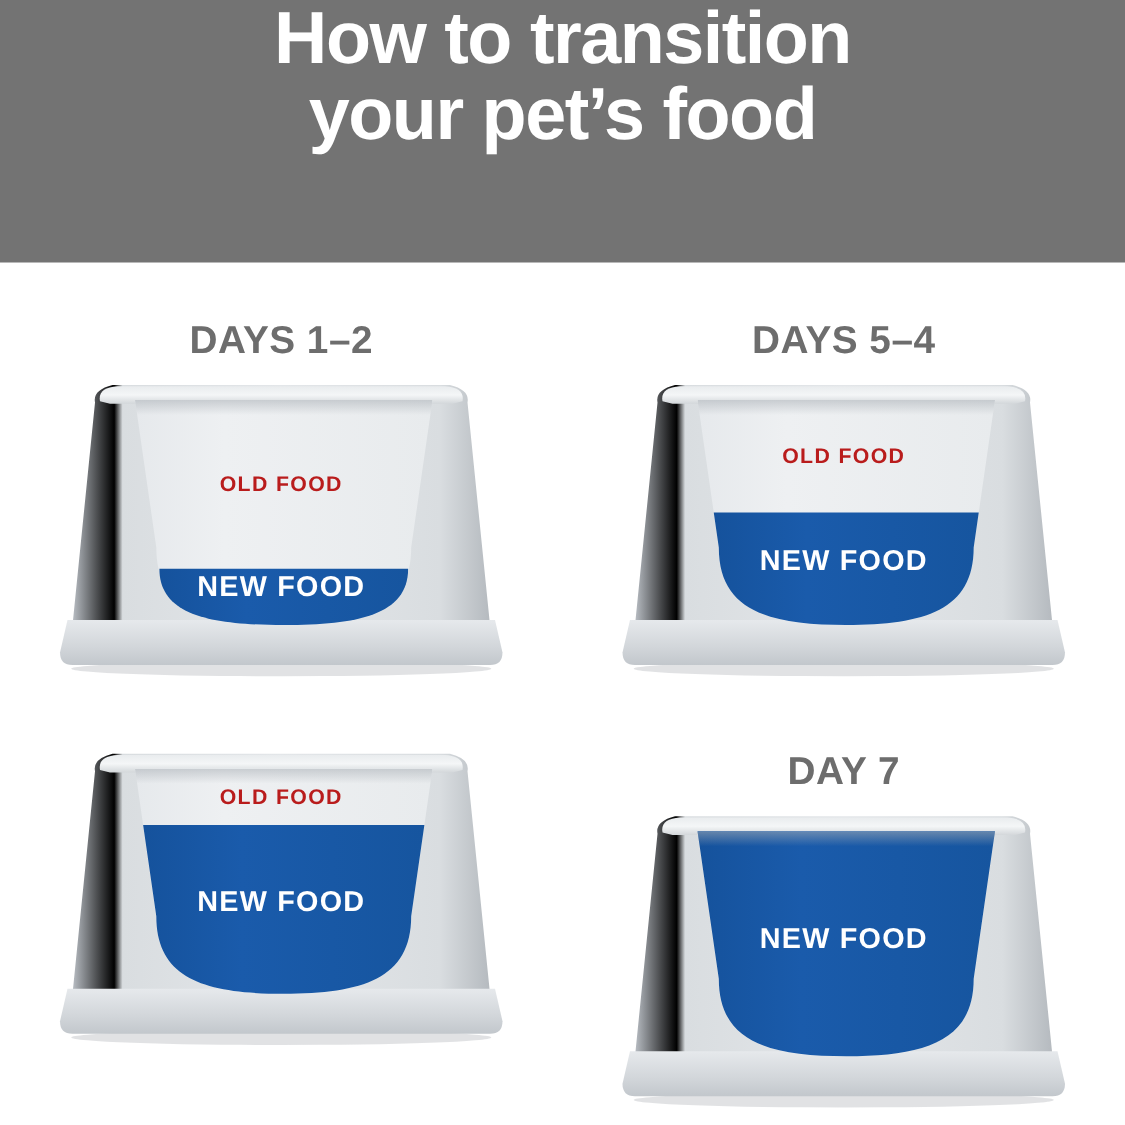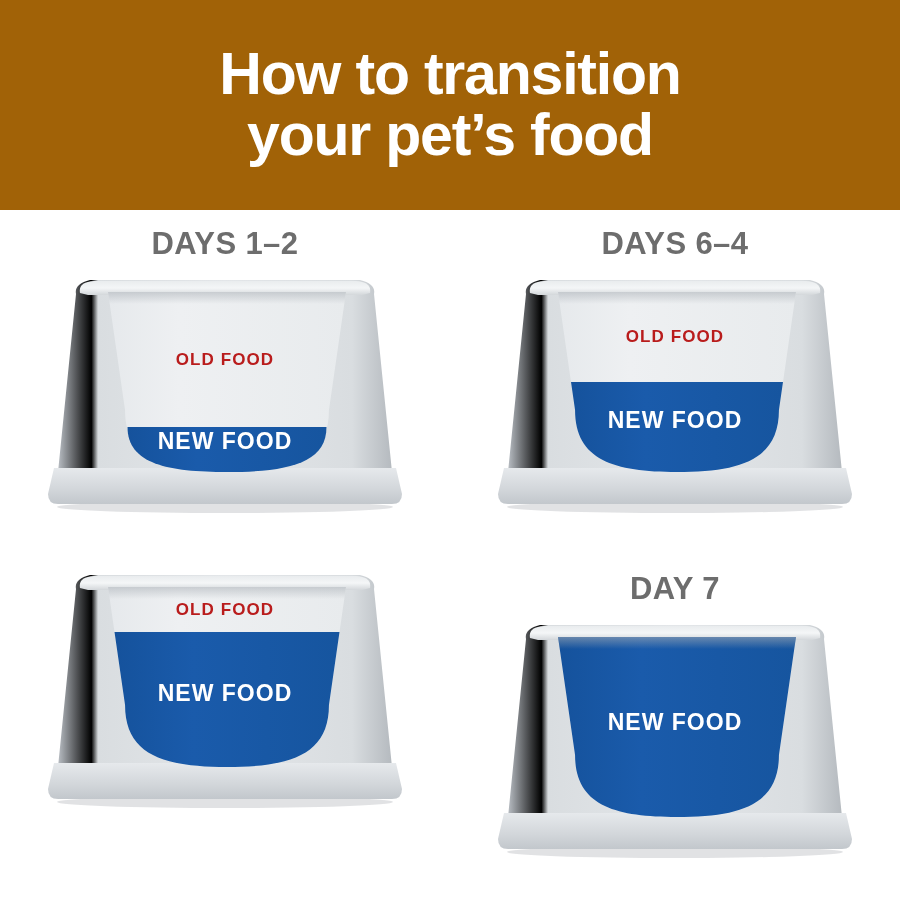--- a/index.html
+++ b/index.html
@@ -7,22 +7,22 @@
     width:900px;height:900px;
     background:#ffffff;
     font-family:"Liberation Sans","DejaVu Sans",sans-serif;
     overflow:hidden;
   }
   .page{position:relative;width:900px;height:900px;background:#fff;}
 
   
   .header{
     position:absolute;left:0;top:0;width:900px;height:210px;
-    background:#a16207;
-    display:flex;align-items:center;justify-content:center;
+    background:#737373;
+    display:flex;align-items:flex-start;justify-content:center;
   }
   .header-title{
     color:#ffffff;
     font-size:59px;
     line-height:1.03;
     font-weight:bold;
     text-align:center;
     letter-spacing:-1.2px;
     margin:0;
     padding:0 40px;
@@ -32,21 +32,21 @@
   
   .grid{
     position:absolute;left:0;top:210px;width:900px;height:690px;
     display:grid;
     grid-template-columns:1fr 1fr;
     grid-template-rows:1fr 1fr;
   }
   .cell{
     position:relative;
     display:flex;flex-direction:column;align-items:center;
-    padding-top:16px;
+    padding-top:44px;
   }
   .stage-label{
     font-size:31px;
     font-weight:bold;
     color:#6d6d6d;
     letter-spacing:0.4px;
     margin:0 0 14px 0;
     text-align:center;
   }
 
@@ -157,21 +157,21 @@
 
     <g clip-path="url(#clip-g0)">
       <rect x="0" y="16" width="358" height="12" fill="url(#shadow-g0)"></rect>
     </g>
   </svg>
           <div class="label-old" style="top: 73.5px;">OLD FOOD</div>
           <div class="label-new" style="top: 152px;">NEW FOOD</div>
         </div>
       </div>
       <div class="cell">
-        <div class="stage-label">DAYS 6–4</div>
+        <div class="stage-label">DAYS 5–4</div>
         <div class="bowl">
   <svg viewBox="0 0 358 240" xmlns="http://www.w3.org/2000/svg">
     <defs>
       <linearGradient id="body-g1" x1="0" y1="0" x2="1" y2="0">
         <stop offset="0" stop-color="#b9bec4"></stop>
         <stop offset="0.10" stop-color="#d6dادd"></stop>
         <stop offset="0.12" stop-color="#d9dde0"></stop>
         <stop offset="0.50" stop-color="#e3e6e9"></stop>
         <stop offset="0.88" stop-color="#d9dde0"></stop>
         <stop offset="1" stop-color="#b5babf"></stop>

